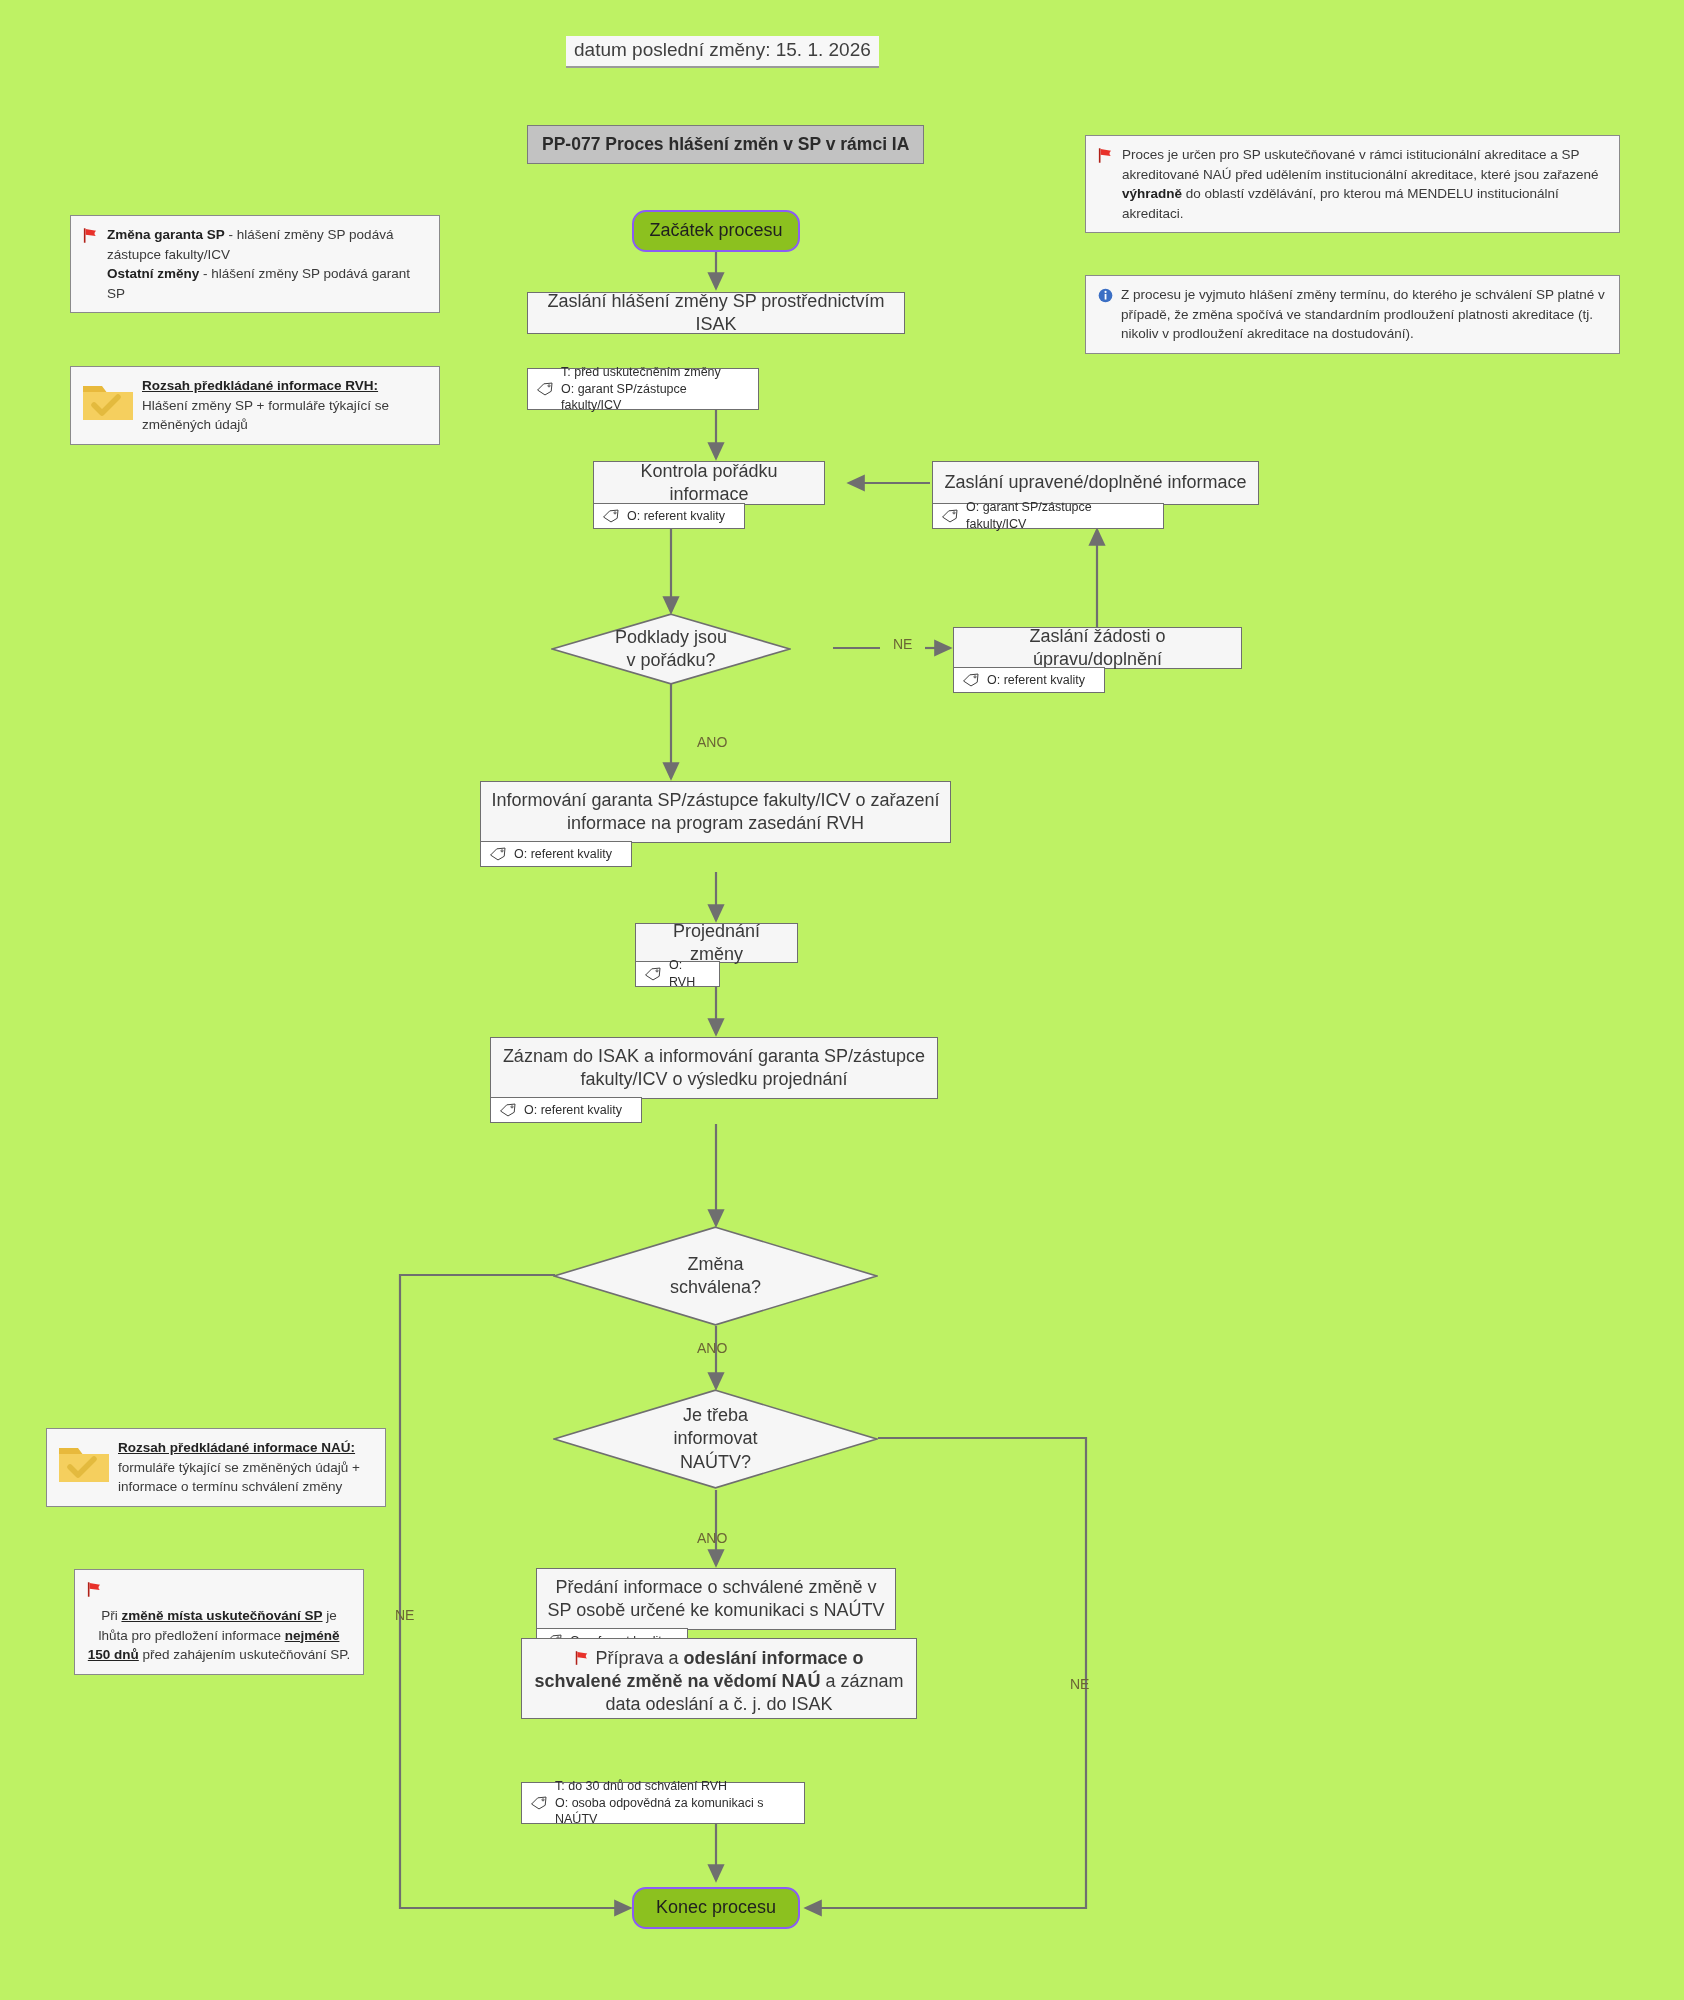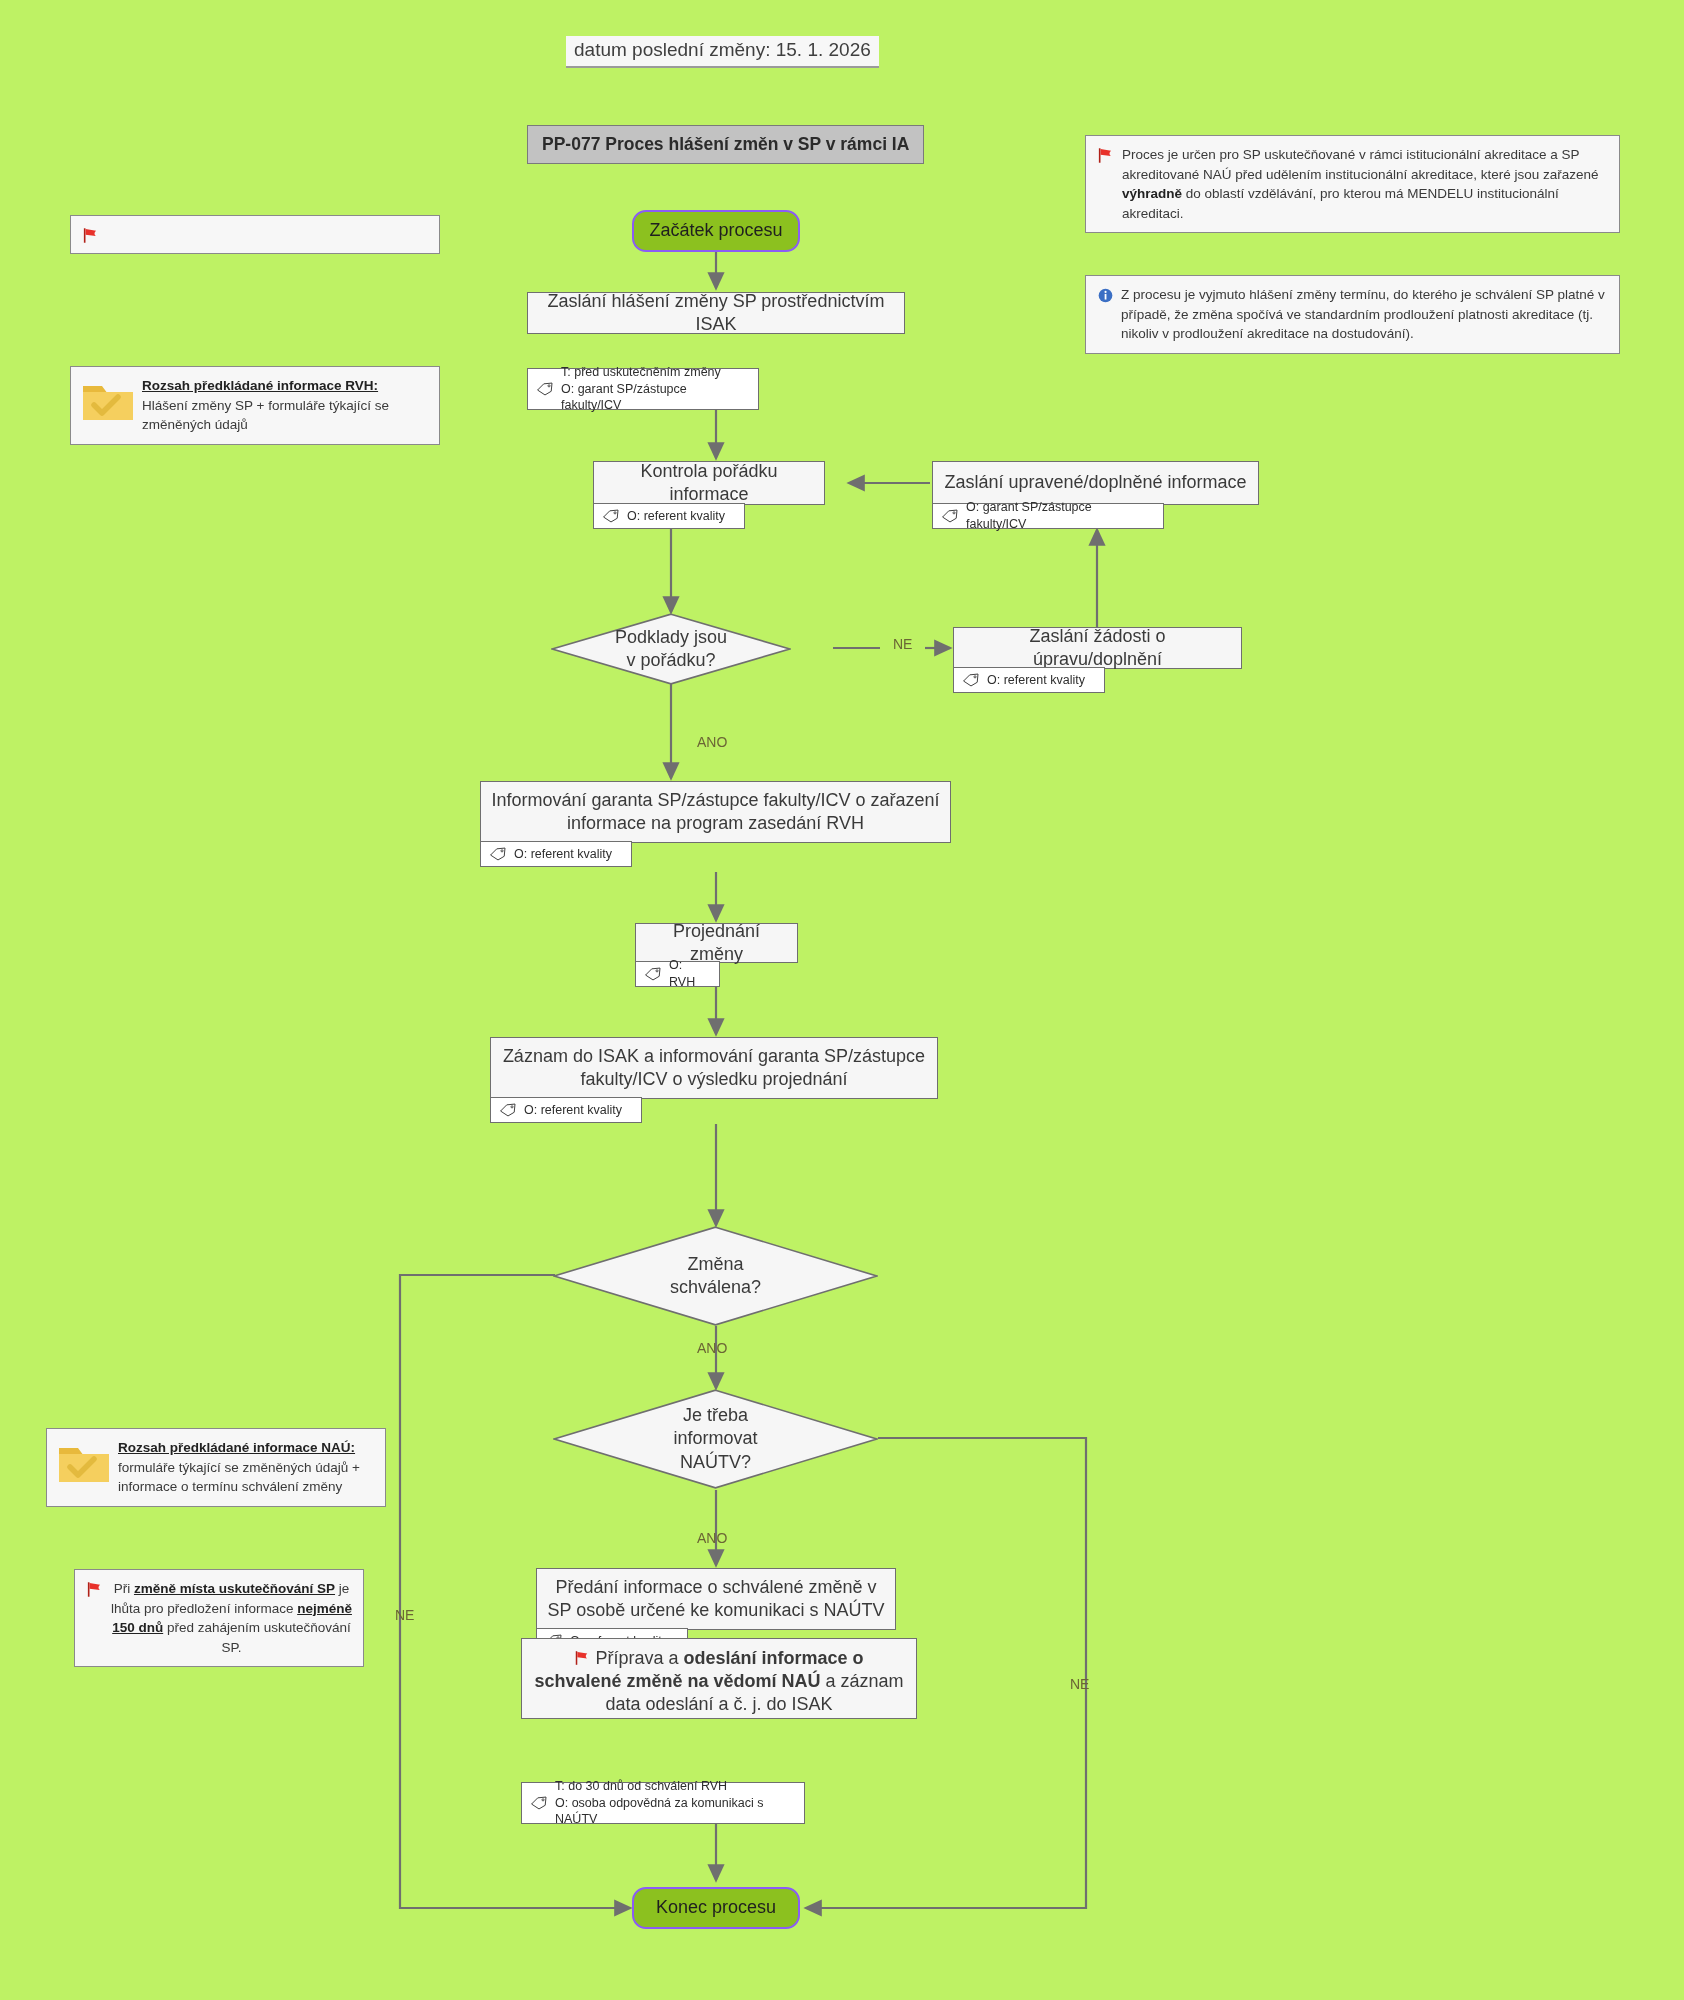--- a/index.html
+++ b/index.html
@@ -105,20 +105,24 @@
 
   <div class="date-label" style="left:566px;top:36px;">datum poslední změny: 15. 1. 2026</div>
 
   <div class="proc-title" style="left:527px;top:125px;">PP-077 Proces hlášení změn v SP v rámci IA</div>
 
   <div class="note" style="left:70px;top:215px;width:370px;">
     <svg class="flag-ico" viewBox="0 0 20 20">
       <rect x="2.2" y="1.5" width="1.9" height="17" fill="#b02018"></rect>
       <path d="M4.2 2.4 L16.6 4.4 Q13 7.6 16.2 10.6 L4.2 9.0 z" fill="#e8312a"></path>
     </svg>
+    <div class="ntxt">
+      <b>Změna garanta SP</b><span> - hlášení změny SP podává zástupce fakulty/ICV</span><br>
+      <b>Ostatní změny</b><span> - hlášení změny SP podává garant SP</span>
+    </div>
   </div>
 
   <div class="note" style="left:70px;top:366px;width:370px;">
     <svg class="folder-ico" viewBox="0 0 52 42">
       <path d="M1 6 h19 l4.5 6 H51 V40 H1 z" fill="#e8b93c"></path>
       <path d="M1 12 H51 V40 H1 z" fill="#f5cf5e"></path>
       <path d="M12 25 l8 8 l16 -16" fill="none" stroke="#e3ba3e" stroke-width="5.5" stroke-linecap="round" stroke-linejoin="round"></path>
     </svg>
     <div class="ntxt">
       <b><u>Rozsah předkládané informace RVH:</u></b><br>
@@ -130,21 +134,21 @@
     <svg class="folder-ico" viewBox="0 0 52 42">
       <path d="M1 6 h19 l4.5 6 H51 V40 H1 z" fill="#e8b93c"></path>
       <path d="M1 12 H51 V40 H1 z" fill="#f5cf5e"></path>
       <path d="M12 25 l8 8 l16 -16" fill="none" stroke="#e3ba3e" stroke-width="5.5" stroke-linecap="round" stroke-linejoin="round"></path>
     </svg>
     <div class="ntxt">
       <b><u>Rozsah předkládané informace NAÚ:</u></b><span> formuláře týkající se změněných údajů + informace o termínu schválení změny</span>
     </div>
   </div>
 
-  <div class="note centered" style="left:74px;top:1569px;width:290px;">
+  <div class="note centered" style="left:74px;top:1569px;width:290px;flex-direction:column;">
     <svg class="flag-ico" viewBox="0 0 20 20">
       <rect x="2.2" y="1.5" width="1.9" height="17" fill="#b02018"></rect>
       <path d="M4.2 2.4 L16.6 4.4 Q13 7.6 16.2 10.6 L4.2 9.0 z" fill="#e8312a"></path>
     </svg>
     <div class="ntxt">
       <span>Při </span><b><u>změně místa uskutečňování SP</u></b><span> je lhůta pro předložení informace </span><b><u>nejméně 150 dnů</u></b><span> před zahájením uskutečňování SP.</span>
     </div>
   </div>
 
   <div class="note" style="left:1085px;top:135px;width:535px;">

